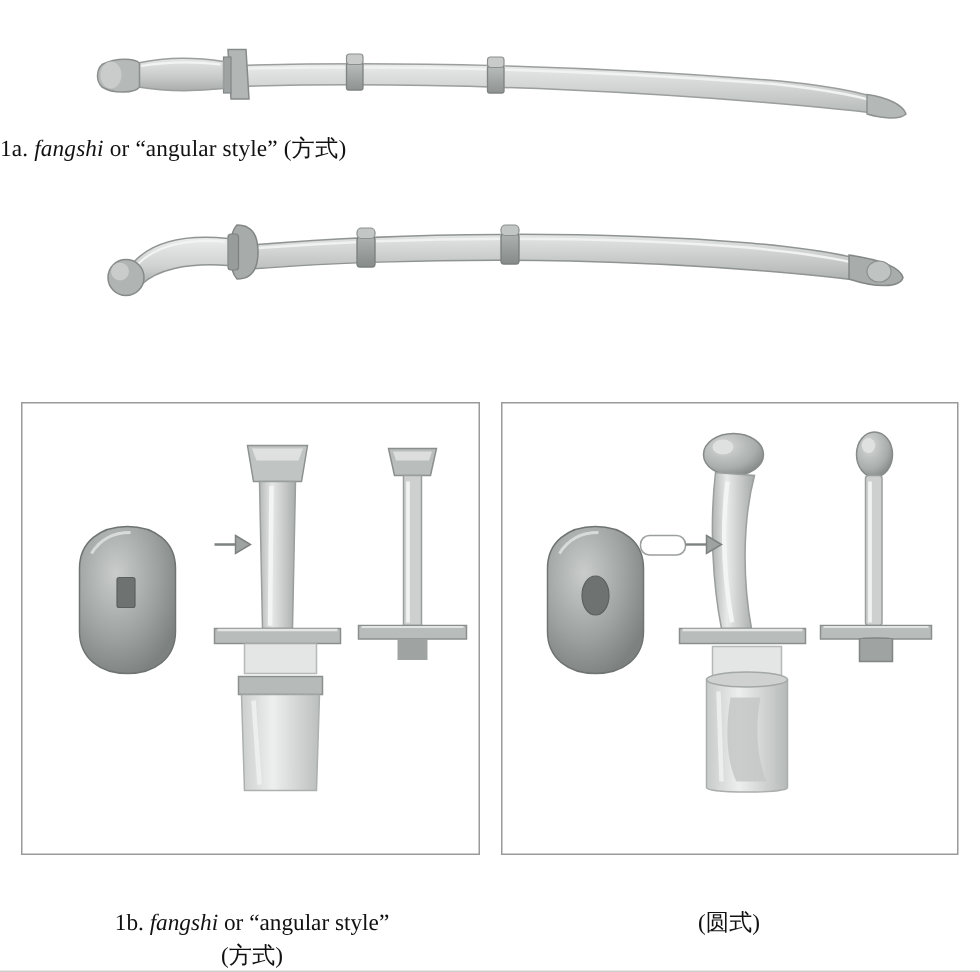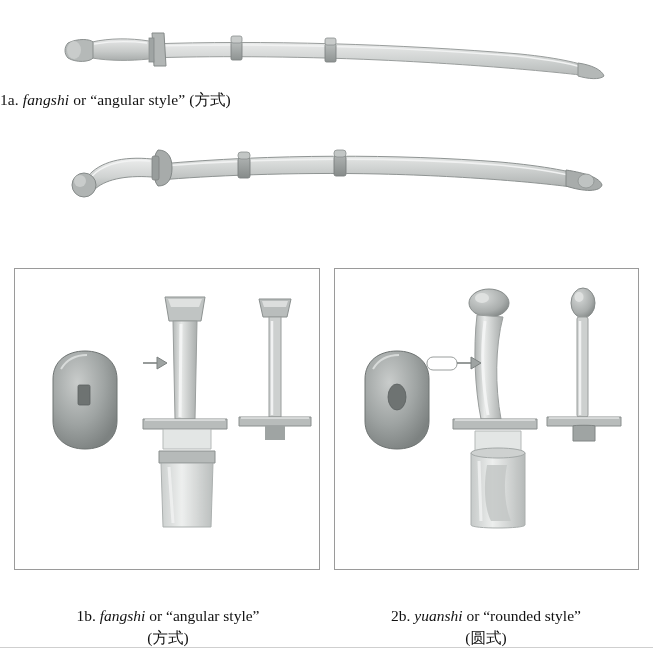--- a/index.html
+++ b/index.html
@@ -318,22 +318,16 @@
     <div>
       <span>1b.</span>
       <span class="it">fangshi</span>
       <span>or</span>
       <span>“angular style”</span>
     </div>
     <div>(方式)</div>
   </div>
 
   <div class="panel-caption cap2b">
-    <div>
-      <span>2b.</span>
-      <span class="it">yuanshi</span>
-      <span>or</span>
-      <span>“rounded style”</span>
-    </div>
     <div>(圆式)</div>
   </div>
 
 </div>
 
 </body></html>

